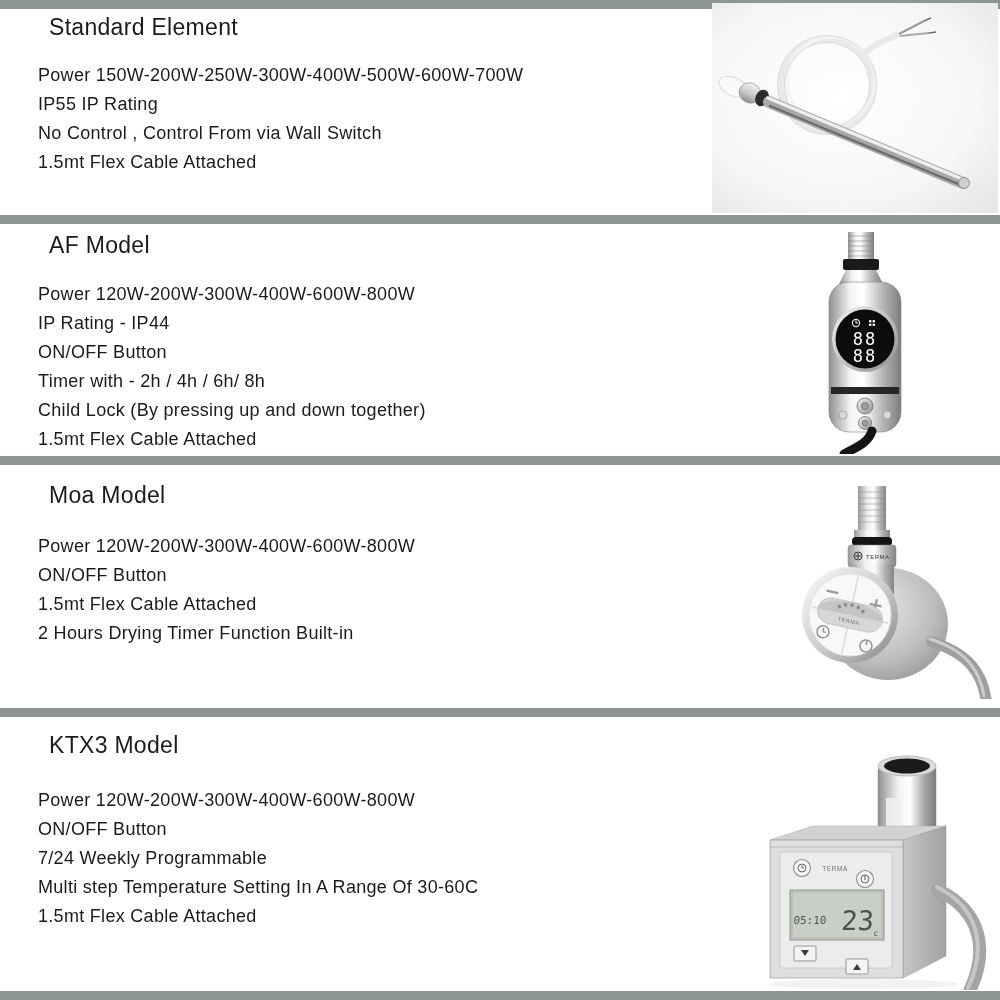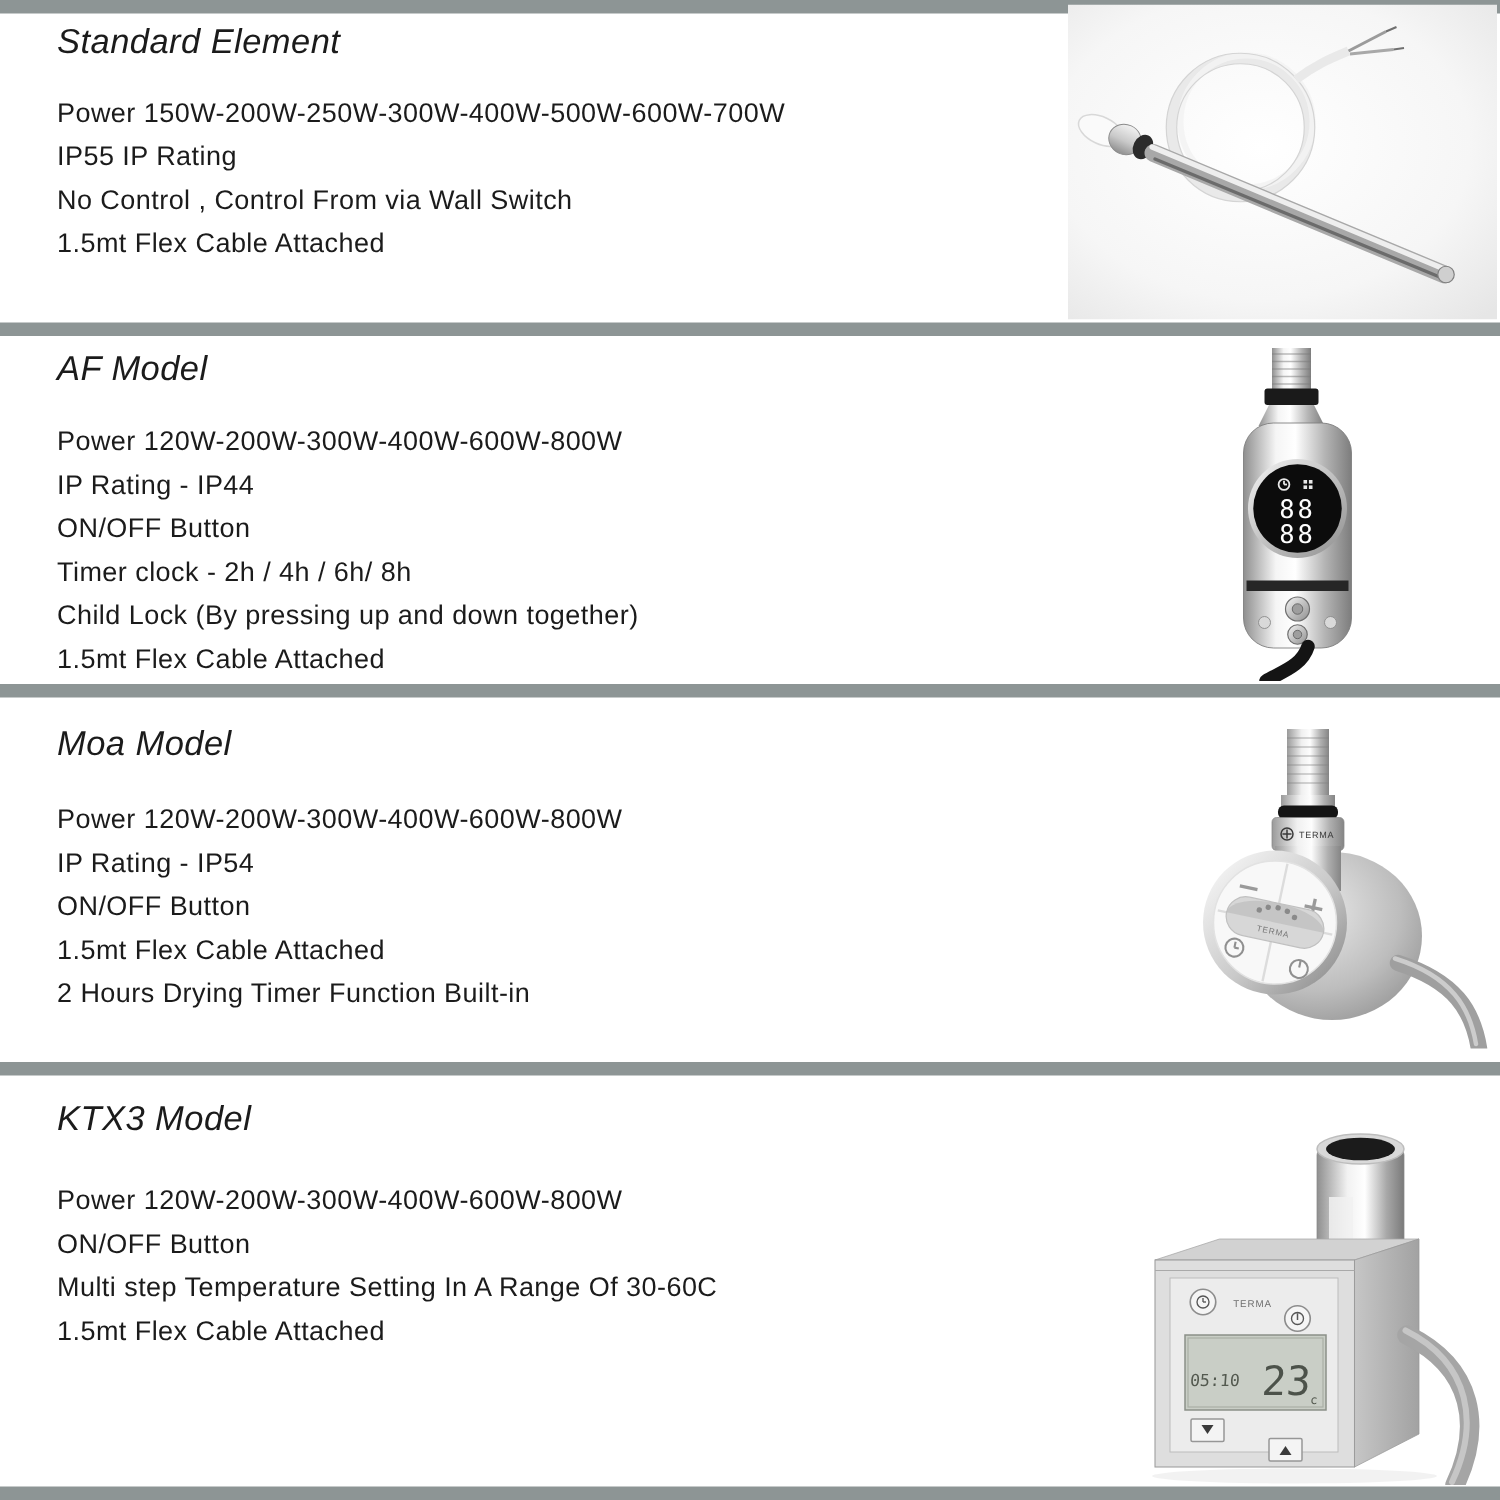--- a/index.html
+++ b/index.html
@@ -1,19 +1,19 @@
 <!DOCTYPE html>
 <html><head>
 <meta charset="utf-8">
 <style>
   html,body{margin:0;padding:0;background:#fff;}
   .canvas{position:relative;width:1000px;height:1000px;background:#ffffff;overflow:hidden;
           font-family:"Liberation Sans","DejaVu Sans",sans-serif;color:#1b1b1b;}
   .bar{position:absolute;left:0;width:1000px;height:9px;background:#8d9595;}
-  .sec-title{position:absolute;left:38px;font-size:23px;font-weight:400;letter-spacing:.3px;white-space:nowrap;margin:0;font-style:italic;}
+  .sec-title{position:absolute;left:49px;font-size:23px;font-weight:400;letter-spacing:.3px;white-space:nowrap;margin:0;}
   .specs{position:absolute;left:38px;}
   .spec{font-size:18px;line-height:29px;letter-spacing:.3px;white-space:nowrap;}
   .pimg{position:absolute;}
   svg text{font-family:"Liberation Sans","DejaVu Sans",sans-serif;}
   svg text.mono{font-family:"DejaVu Sans Mono",monospace;}
 </style>
 </head>
 <body>
 
 <div class="canvas" style="color: rgb(27, 27, 27);">
@@ -76,21 +76,21 @@
       </g>
     </svg>
   </div>
 
   <div>
     <h2 class="sec-title" style="top:232px">AF Model</h2>
     <div class="specs" style="top:280px">
       <div class="spec">Power 120W-200W-300W-400W-600W-800W</div>
       <div class="spec">IP Rating - IP44</div>
       <div class="spec">ON/OFF Button</div>
-      <div class="spec">Timer clock - 2h / 4h / 6h/ 8h</div>
+      <div class="spec">Timer with - 2h / 4h / 6h/ 8h</div>
       <div class="spec">Child Lock (By pressing up and down together)</div>
       <div class="spec">1.5mt Flex Cable Attached</div>
     </div>
 
     <svg class="pimg" style="left:810px;top:232px" width="110" height="222" viewBox="0 0 110 222">
       <defs>
         <linearGradient id="cv2a" x1="0" y1="0" x2="1" y2="0">
           <stop offset="0%" stop-color="#8f8f8f"></stop>
             <stop offset="30%" stop-color="#f5f5f5"></stop>
             <stop offset="48%" stop-color="#ffffff"></stop>
@@ -148,21 +148,20 @@
       <circle cx="33" cy="183" r="4" fill="#d9d9d9" stroke="#8a8a8a" stroke-width="0.6"></circle>
       <circle cx="77" cy="183" r="4" fill="#d9d9d9" stroke="#8a8a8a" stroke-width="0.6"></circle>
       <path d="M 62,199 C 58,212 44,216 34,222" fill="none" stroke="#141414" stroke-width="9" stroke-linecap="round"></path>
     </svg>
   </div>
 
   <div>
     <h2 class="sec-title" style="top:482px">Moa Model</h2>
     <div class="specs" style="top:532px">
       <div class="spec">Power 120W-200W-300W-400W-600W-800W</div>
-      <div class="spec">IP Rating - IP54</div>
       <div class="spec">ON/OFF Button</div>
       <div class="spec">1.5mt Flex Cable Attached</div>
       <div class="spec">2 Hours Drying Timer Function Built-in</div>
     </div>
 
     <svg class="pimg" style="left:770px;top:474px" width="230" height="225" viewBox="0 0 230 225">
       <defs>
         <linearGradient id="cv3a" x1="0" y1="0" x2="1" y2="0">
           <stop offset="0%" stop-color="#9a9a9a"></stop>
             <stop offset="35%" stop-color="#f0f0f0"></stop>
@@ -246,20 +245,21 @@
         </g>
       </g>
     </svg>
   </div>
 
   <div>
     <h2 class="sec-title" style="top:732px">KTX3 Model</h2>
     <div class="specs" style="top:786px">
       <div class="spec">Power 120W-200W-300W-400W-600W-800W</div>
       <div class="spec">ON/OFF Button</div>
+      <div class="spec">7/24 Weekly Programmable</div>
       <div class="spec">Multi step Temperature Setting In A Range Of 30-60C</div>
       <div class="spec">1.5mt Flex Cable Attached</div>
     </div>
 
     <svg class="pimg" style="left:738px;top:740px" width="250" height="250" viewBox="0 0 250 250">
       <defs>
         <linearGradient id="cv4a" x1="0" y1="0" x2="1" y2="0">
           <stop offset="0%" stop-color="#8f8f8f"></stop>
             <stop offset="35%" stop-color="#f2f2f2"></stop>
             <stop offset="55%" stop-color="#ffffff"></stop>

